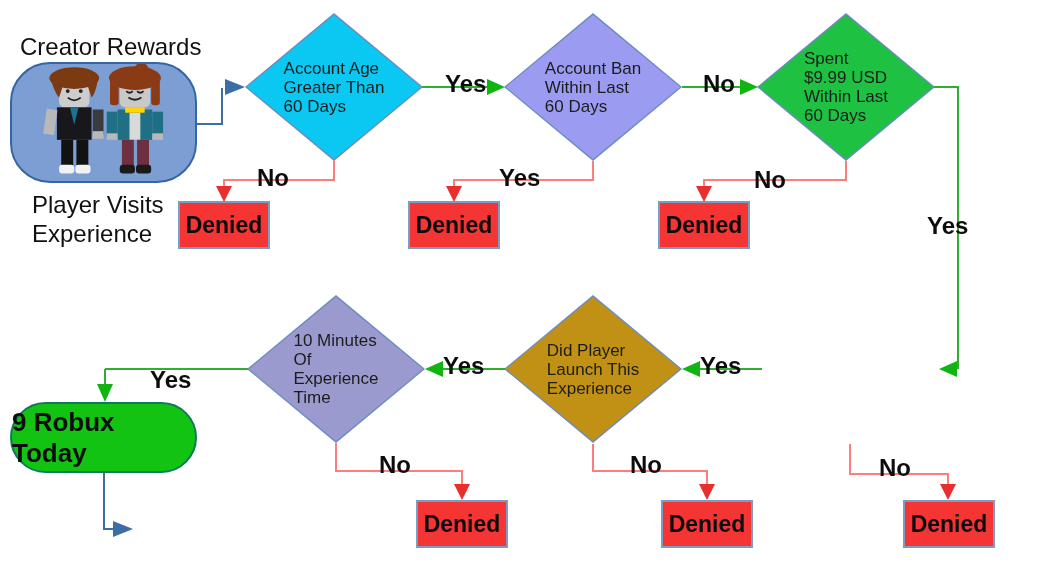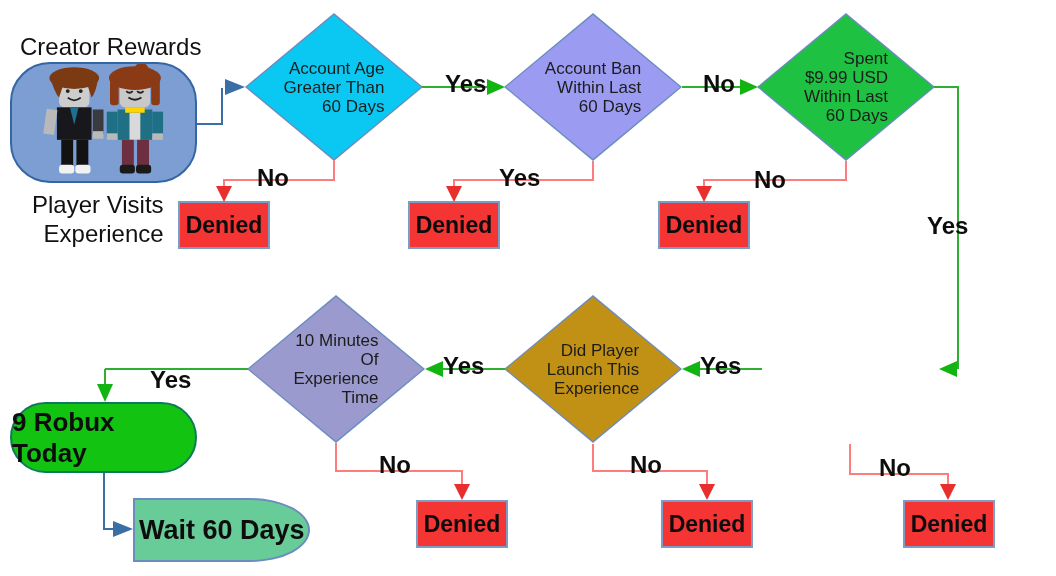--- a/index.html
+++ b/index.html
@@ -12,21 +12,21 @@
     position:absolute;border-radius:40px;
     border:2px solid var(--start-border,#3465a4);
     box-sizing:border-box;
   }
   .diamond{position:absolute;width:178px;height:148px;}
   .dm-border,.dm-fill{clip-path:polygon(50% 0,100% 50%,50% 100%,0 50%);}
   .dm-border{position:absolute;inset:0;background:var(--node-border,#6b8cbf);}
   .dm-fill{position:absolute;inset:2px;}
   .dm-text{
     position:absolute;inset:0;display:flex;align-items:center;justify-content:center;
-    text-align:right;white-space:pre-line;font-size:17px;line-height:19px;color:#1c1c1c;
+    text-align:left;white-space:pre-line;font-size:17px;line-height:19px;color:#1c1c1c;
   }
   .denied{
     position:absolute;width:92px;height:48px;box-sizing:border-box;
     border:2px solid #7b9cc4;display:flex;align-items:center;justify-content:center;
     font-weight:700;font-size:23px;color:#0d0d0d;
   }
   .reward{
     position:absolute;left:10px;top:402px;width:187px;height:71px;box-sizing:border-box;
     border:2px solid var(--reward-border,#0e7a5c);border-radius:36px;
     display:flex;align-items:center;justify-content:center;
@@ -34,21 +34,21 @@
   }
   .wait{
     position:absolute;left:133px;top:498px;width:177px;height:64px;box-sizing:border-box;
     border:2px solid var(--node-border,#6b8cbf);
     border-radius:0 60px 60px 0 / 0 32px 32px 0;
     display:flex;align-items:center;justify-content:flex-start;padding-left:4px;
     font-weight:700;font-size:27px;color:#0d0d0d;
   }
   
   .free-title{position:absolute;left:20px;top:33px;font-size:24px;color:#111;}
-  .free-caption{position:absolute;left:32px;top:190px;font-size:24px;line-height:29px;color:#111;white-space:pre-line;text-align:right;}
+  .free-caption{position:absolute;left:32px;top:190px;font-size:24px;line-height:29px;color:#111;white-space:pre-line;}
   .elbl{position:absolute;font-weight:700;font-size:24px;color:#0d0d0d;line-height:1;}
   
   .h{position:absolute;height:2px;}
   .v{position:absolute;width:2px;}
   .yes-line{background:var(--edge-yes,#2fae2f);}
   .no-line{background:var(--edge-no,#fd7c7c);}
   .flow-line{background:var(--edge-flow,#3a6ea5);}
   .arr{position:absolute;width:0;height:0;}
   .r-yes{border-top:8px solid transparent;border-bottom:8px solid transparent;border-left:18px solid var(--edge-yes-arrow,#12b412);}
   .l-yes{border-top:8px solid transparent;border-bottom:8px solid transparent;border-right:18px solid var(--edge-yes-arrow,#12b412);}
@@ -160,23 +160,20 @@
   <div class="denied" style="left: 661px; top: 500px; background: rgb(245, 52, 52);">
       <span>Denied</span>
     </div>
   <div class="denied" style="left: 903px; top: 500px; background: rgb(245, 52, 52);">
       <span>Denied</span>
     </div>
 
   <div class="reward" style="background: rgb(18, 195, 18);">
       <span>9 Robux Today</span>
     </div>
-  <div class="wait" style="background: rgb(104, 204, 153);">
-      <span>Wait 60 Days</span>
-    </div>
 
   <div class="h flow-line" style="left:197px;top:123px;width:26px;"></div>
   <div class="v flow-line" style="left:221px;top:88px;height:37px;"></div>
   <div class="arr r-flow" style="left:225px;top:79px;"></div>
   <div class="v flow-line" style="left:103px;top:473px;height:56px;"></div>
   <div class="h flow-line" style="left:103px;top:528px;width:15px;"></div>
   <div class="arr r-flow" style="left:113px;top:521px;"></div>
 
   <div class="h yes-line" style="left:422px;top:86px;width:70px;"></div>
   <div class="arr r-yes" style="left:487px;top:79px;"></div>

